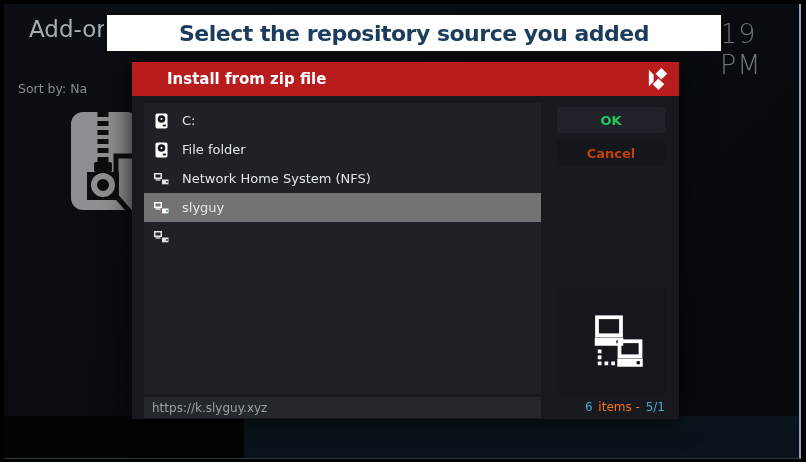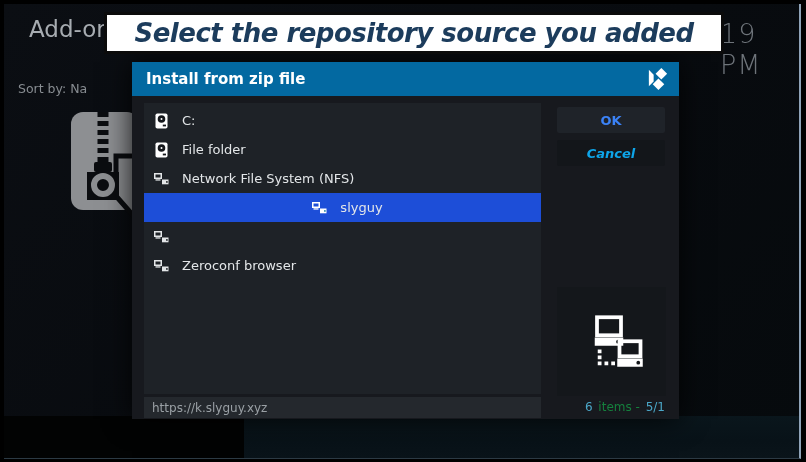--- a/index.html
+++ b/index.html
@@ -21,52 +21,52 @@
                  background:linear-gradient(to bottom,#0a161c,#081218 60%,#0a141a); }
   .bottom-left-black { position:absolute; left:0; top:412px; width:240px; bottom:0; background:#020303; }
 
   
   .zip-icon { position:absolute; left:64px; top:104px; z-index:1; }
 
   
   .banner { position:absolute; left:100px; top:8px; width:620px; height:42px; z-index:6;
             background:#ffffff; border:3px solid #0b0b0b; display:flex; align-items:center;
             justify-content:center; }
-  .banner span { font-size:26px; font-weight:bold; color:#1c3c5c; letter-spacing:-0.5px;font-style:italic; }
+  .banner span { font-size:22px; font-weight:bold; color:#1c3c5c; letter-spacing:-0.5px; }
 
   
   .dialog { position:absolute; left:128px; top:58px; width:547px; height:357px; z-index:3;
             background:#17191e; box-shadow:0 0 26px rgba(0,0,0,0.85); }
-  .dialog-header { position:absolute; left:0; top:0; right:0; height:34px; background:#0369a1;
-                   display:flex; align-items:center; }
+  .dialog-header { position:absolute; left:0; top:0; right:0; height:34px; background:#b91c1c;
+                   display:flex; align-items:center;padding-left:21px; }
   .dialog-header .title { margin-left:14px; color:#ffffff; font-weight:bold; font-size:15px; }
   .kodi-logo { position:absolute; right:9px; top:4px; }
 
   
   .list-panel { position:absolute; left:12px; top:41px; width:397px; height:291px;
                 background:#1e2227; padding-top:3px; }
   .row { height:29px; display:flex; align-items:center; padding-left:10px; cursor:pointer; }
   .row .ric { width:15px; display:flex; justify-content:center; margin-right:13px; }
   .row .lbl { color:#e3e6e8; font-size:13px; }
-  .row.sel { background:#1d4ed8;justify-content:center; }
+  .row.sel { background:#737373; }
 
   
   .status-strip { position:absolute; left:12px; top:335px; width:397px; height:21px;
                   background:#24282d; display:flex; align-items:center; }
   .status-strip .url { margin-left:8px; color:#9aa0a5; font-size:12px; }
   .items-count { position:absolute; right:14px; top:338px; font-size:12px; }
   .items-count .teal { color:#4ba7c8; }
-  .items-count .gray { color:#15803d; padding:0 2px; }
+  .items-count .gray { color:#f97316; padding:0 2px; }
 
   
   .btn { position:absolute; left:425px; width:108px; height:26px; border-radius:2px;
          display:flex; align-items:center; justify-content:center; font-size:13px;
          font-weight:bold; cursor:pointer; }
-  .btn-ok { top:45px; background:#1f2329; color:#3b82f6; }
-  .btn-cancel { top:78px; background:#13161a; color:#0ea5e9;font-style:italic; }
+  .btn-ok { top:45px; background:#1f2329; color:#22c55e; }
+  .btn-cancel { top:78px; background:#13161a; color:#c2410c; }
   .thumb { position:absolute; left:425px; top:225px; width:109px; height:109px;
            background:#14171b; display:flex; align-items:center; justify-content:center; }
 </style>
 </head>
 <body>
 
 <div class="stage">
   <div class="screen">
 
     <div class="bg-title">Add-ons</div>
@@ -123,21 +123,21 @@
         </div>
         <div class="row">
           <span class="ric">
             <svg width="15" height="12" viewBox="0 0 15 12">
                 <rect x="0.75" y="0.75" width="6.5" height="4.5" fill="none" stroke="#e3e6e8" stroke-width="1.5"></rect>
                 <rect x="1.5" y="6.3" width="5" height="1.3" fill="#e3e6e8"></rect>
                 <rect x="8" y="6.5" width="6.5" height="4.8" fill="#e3e6e8"></rect>
                 <circle cx="12.9" cy="8.9" r="0.9" fill="#15181c"></circle>
               </svg>
           </span>
-          <span class="lbl">Network File System (NFS)</span>
+          <span class="lbl">Network Home System (NFS)</span>
         </div>
         <div class="row sel">
           <span class="ric">
             <svg width="15" height="12" viewBox="0 0 15 12">
                 <rect x="0.75" y="0.75" width="6.5" height="4.5" fill="none" stroke="#ffffff" stroke-width="1.5"></rect>
                 <rect x="1.5" y="6.3" width="5" height="1.3" fill="#ffffff"></rect>
                 <rect x="8" y="6.5" width="6.5" height="4.8" fill="#ffffff"></rect>
                 <circle cx="12.9" cy="8.9" r="0.9" fill="#1a7f9f"></circle>
               </svg>
           </span>
@@ -145,31 +145,20 @@
         </div>
         <div class="row">
           <span class="ric">
             <svg width="15" height="12" viewBox="0 0 15 12">
                 <rect x="0.75" y="0.75" width="6.5" height="4.5" fill="none" stroke="#e3e6e8" stroke-width="1.5"></rect>
                 <rect x="1.5" y="6.3" width="5" height="1.3" fill="#e3e6e8"></rect>
                 <rect x="8" y="6.5" width="6.5" height="4.8" fill="#e3e6e8"></rect>
                 <circle cx="12.9" cy="8.9" r="0.9" fill="#15181c"></circle>
               </svg>
           </span>
-        </div>
-        <div class="row">
-          <span class="ric">
-            <svg width="15" height="12" viewBox="0 0 15 12">
-                <rect x="0.75" y="0.75" width="6.5" height="4.5" fill="none" stroke="#e3e6e8" stroke-width="1.5"></rect>
-                <rect x="1.5" y="6.3" width="5" height="1.3" fill="#e3e6e8"></rect>
-                <rect x="8" y="6.5" width="6.5" height="4.8" fill="#e3e6e8"></rect>
-                <circle cx="12.9" cy="8.9" r="0.9" fill="#15181c"></circle>
-              </svg>
-          </span>
-          <span class="lbl">Zeroconf browser</span>
         </div>
       </div>
 
       <div class="status-strip">
         <span class="url">https://k.slyguy.xyz</span>
       </div>
       <div class="items-count">
         <span class="teal">6</span>
         <span class="gray">items -</span>
         <span class="teal">5/1</span>

